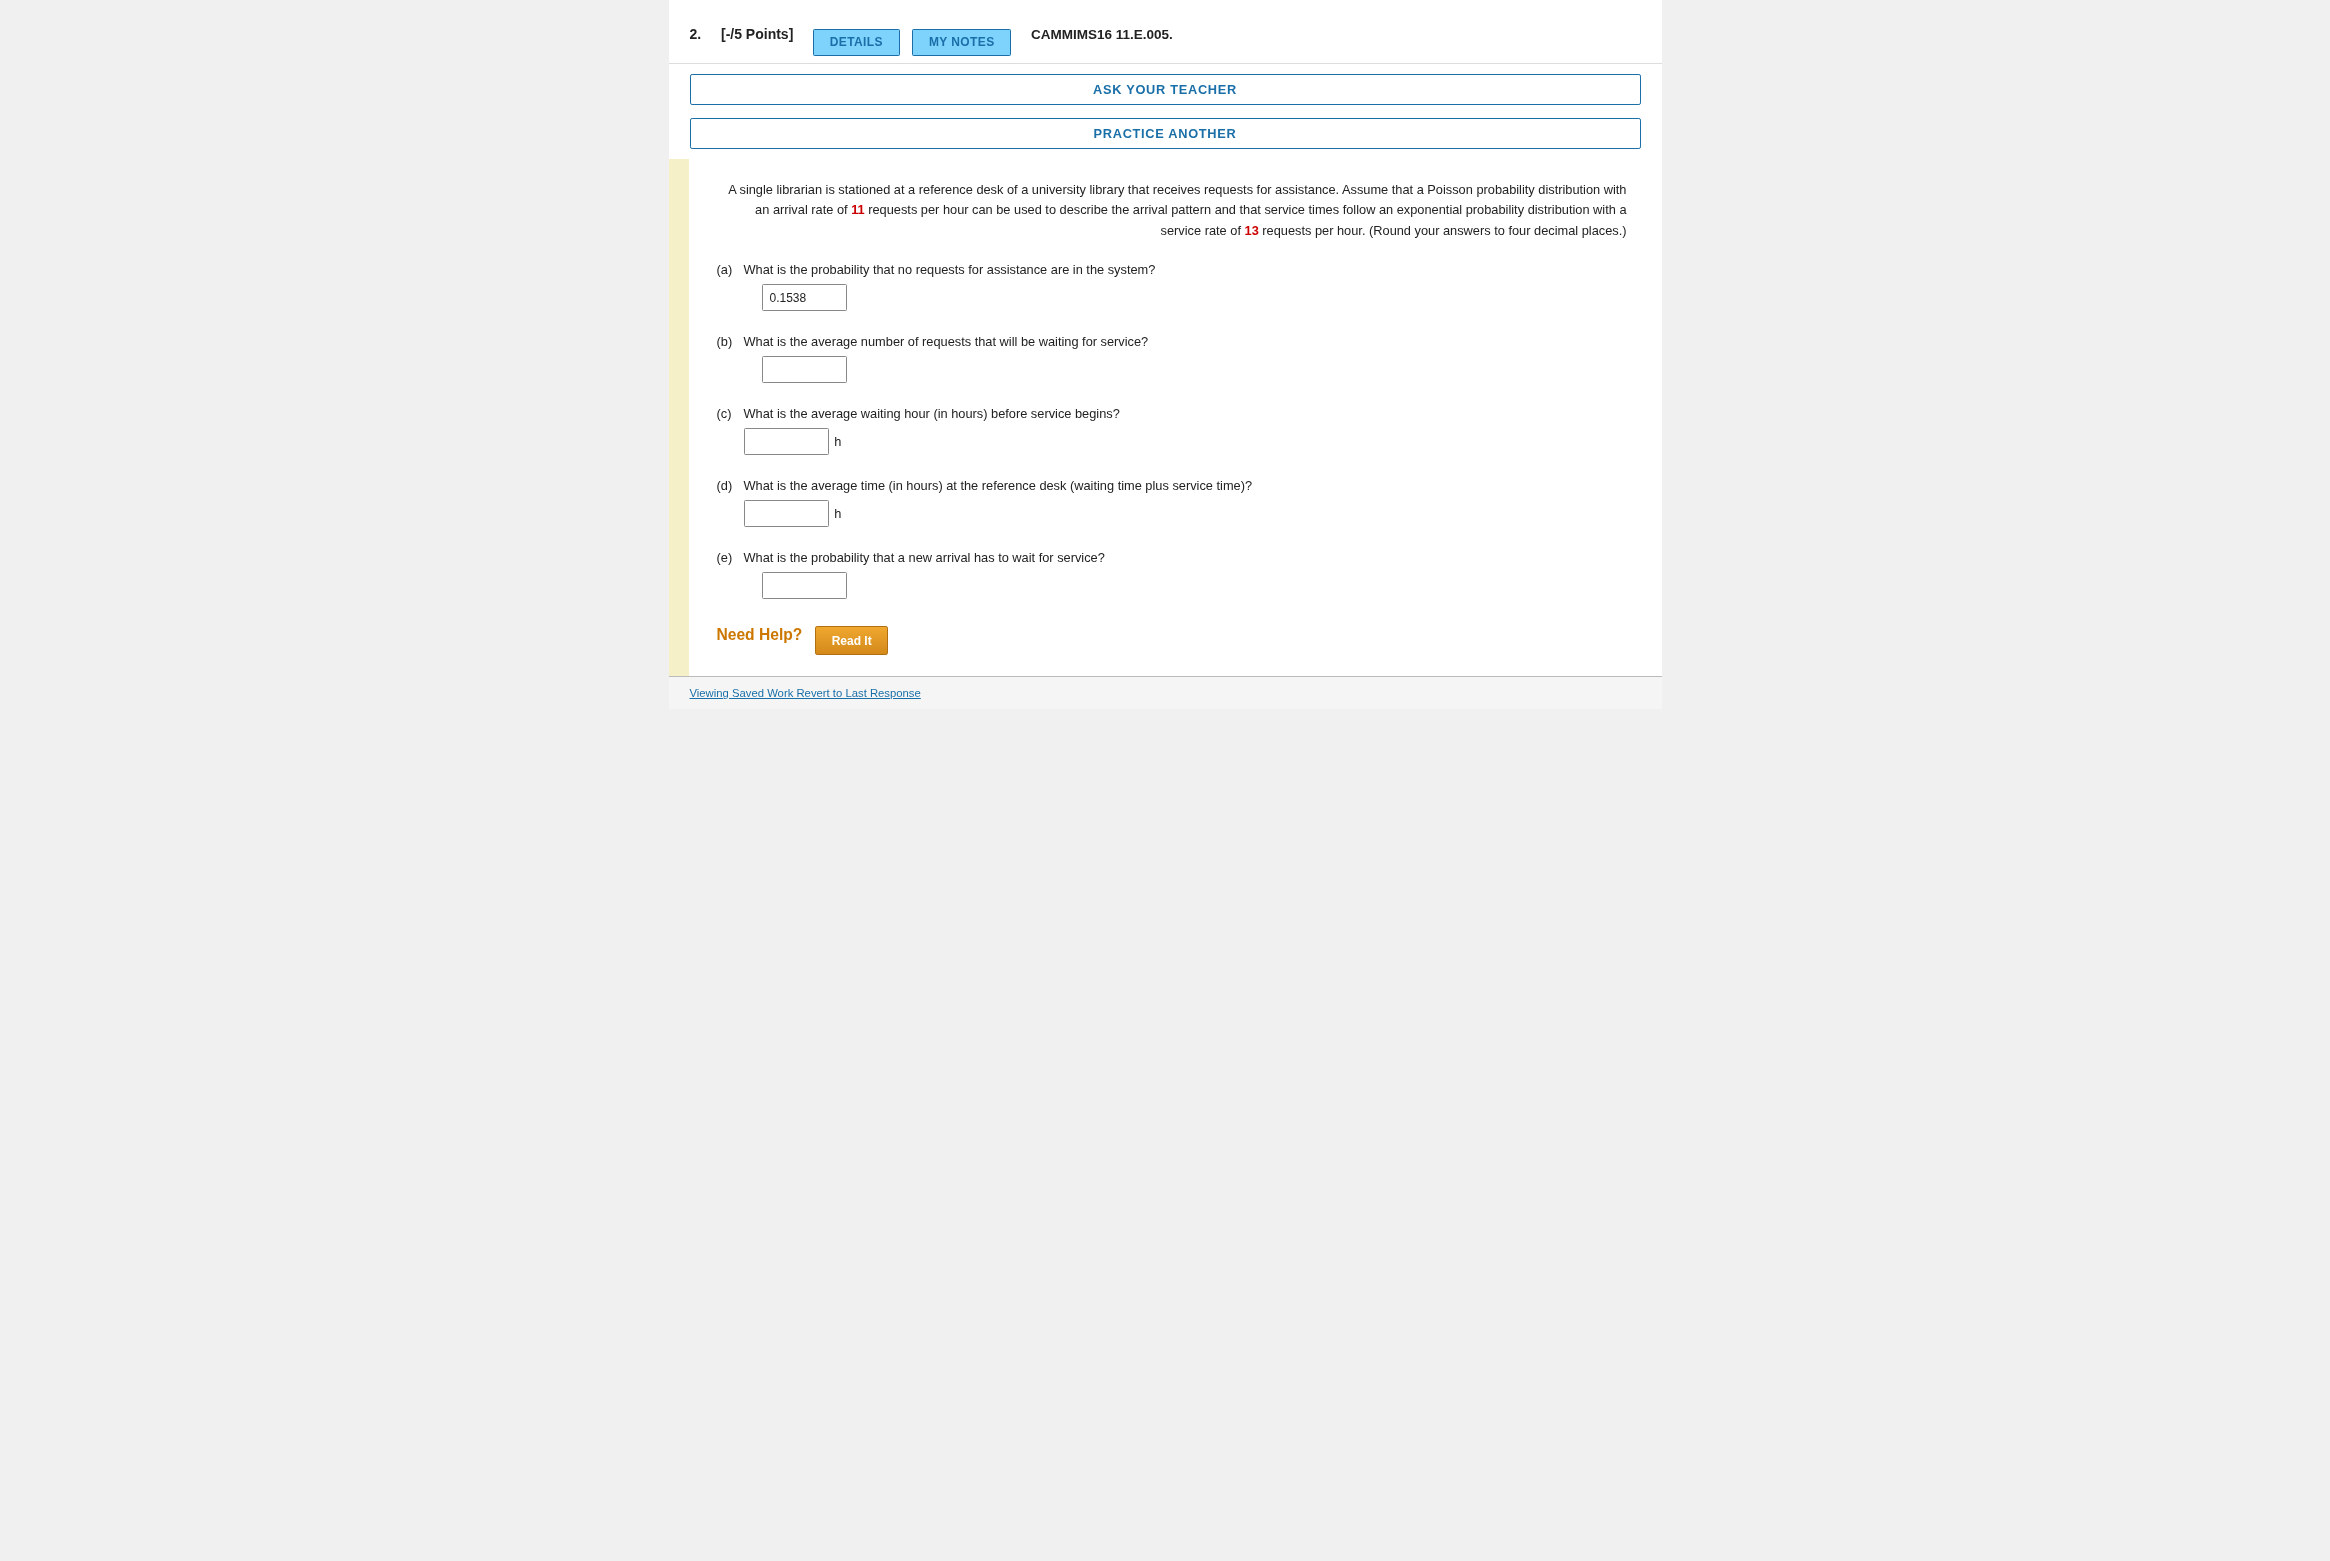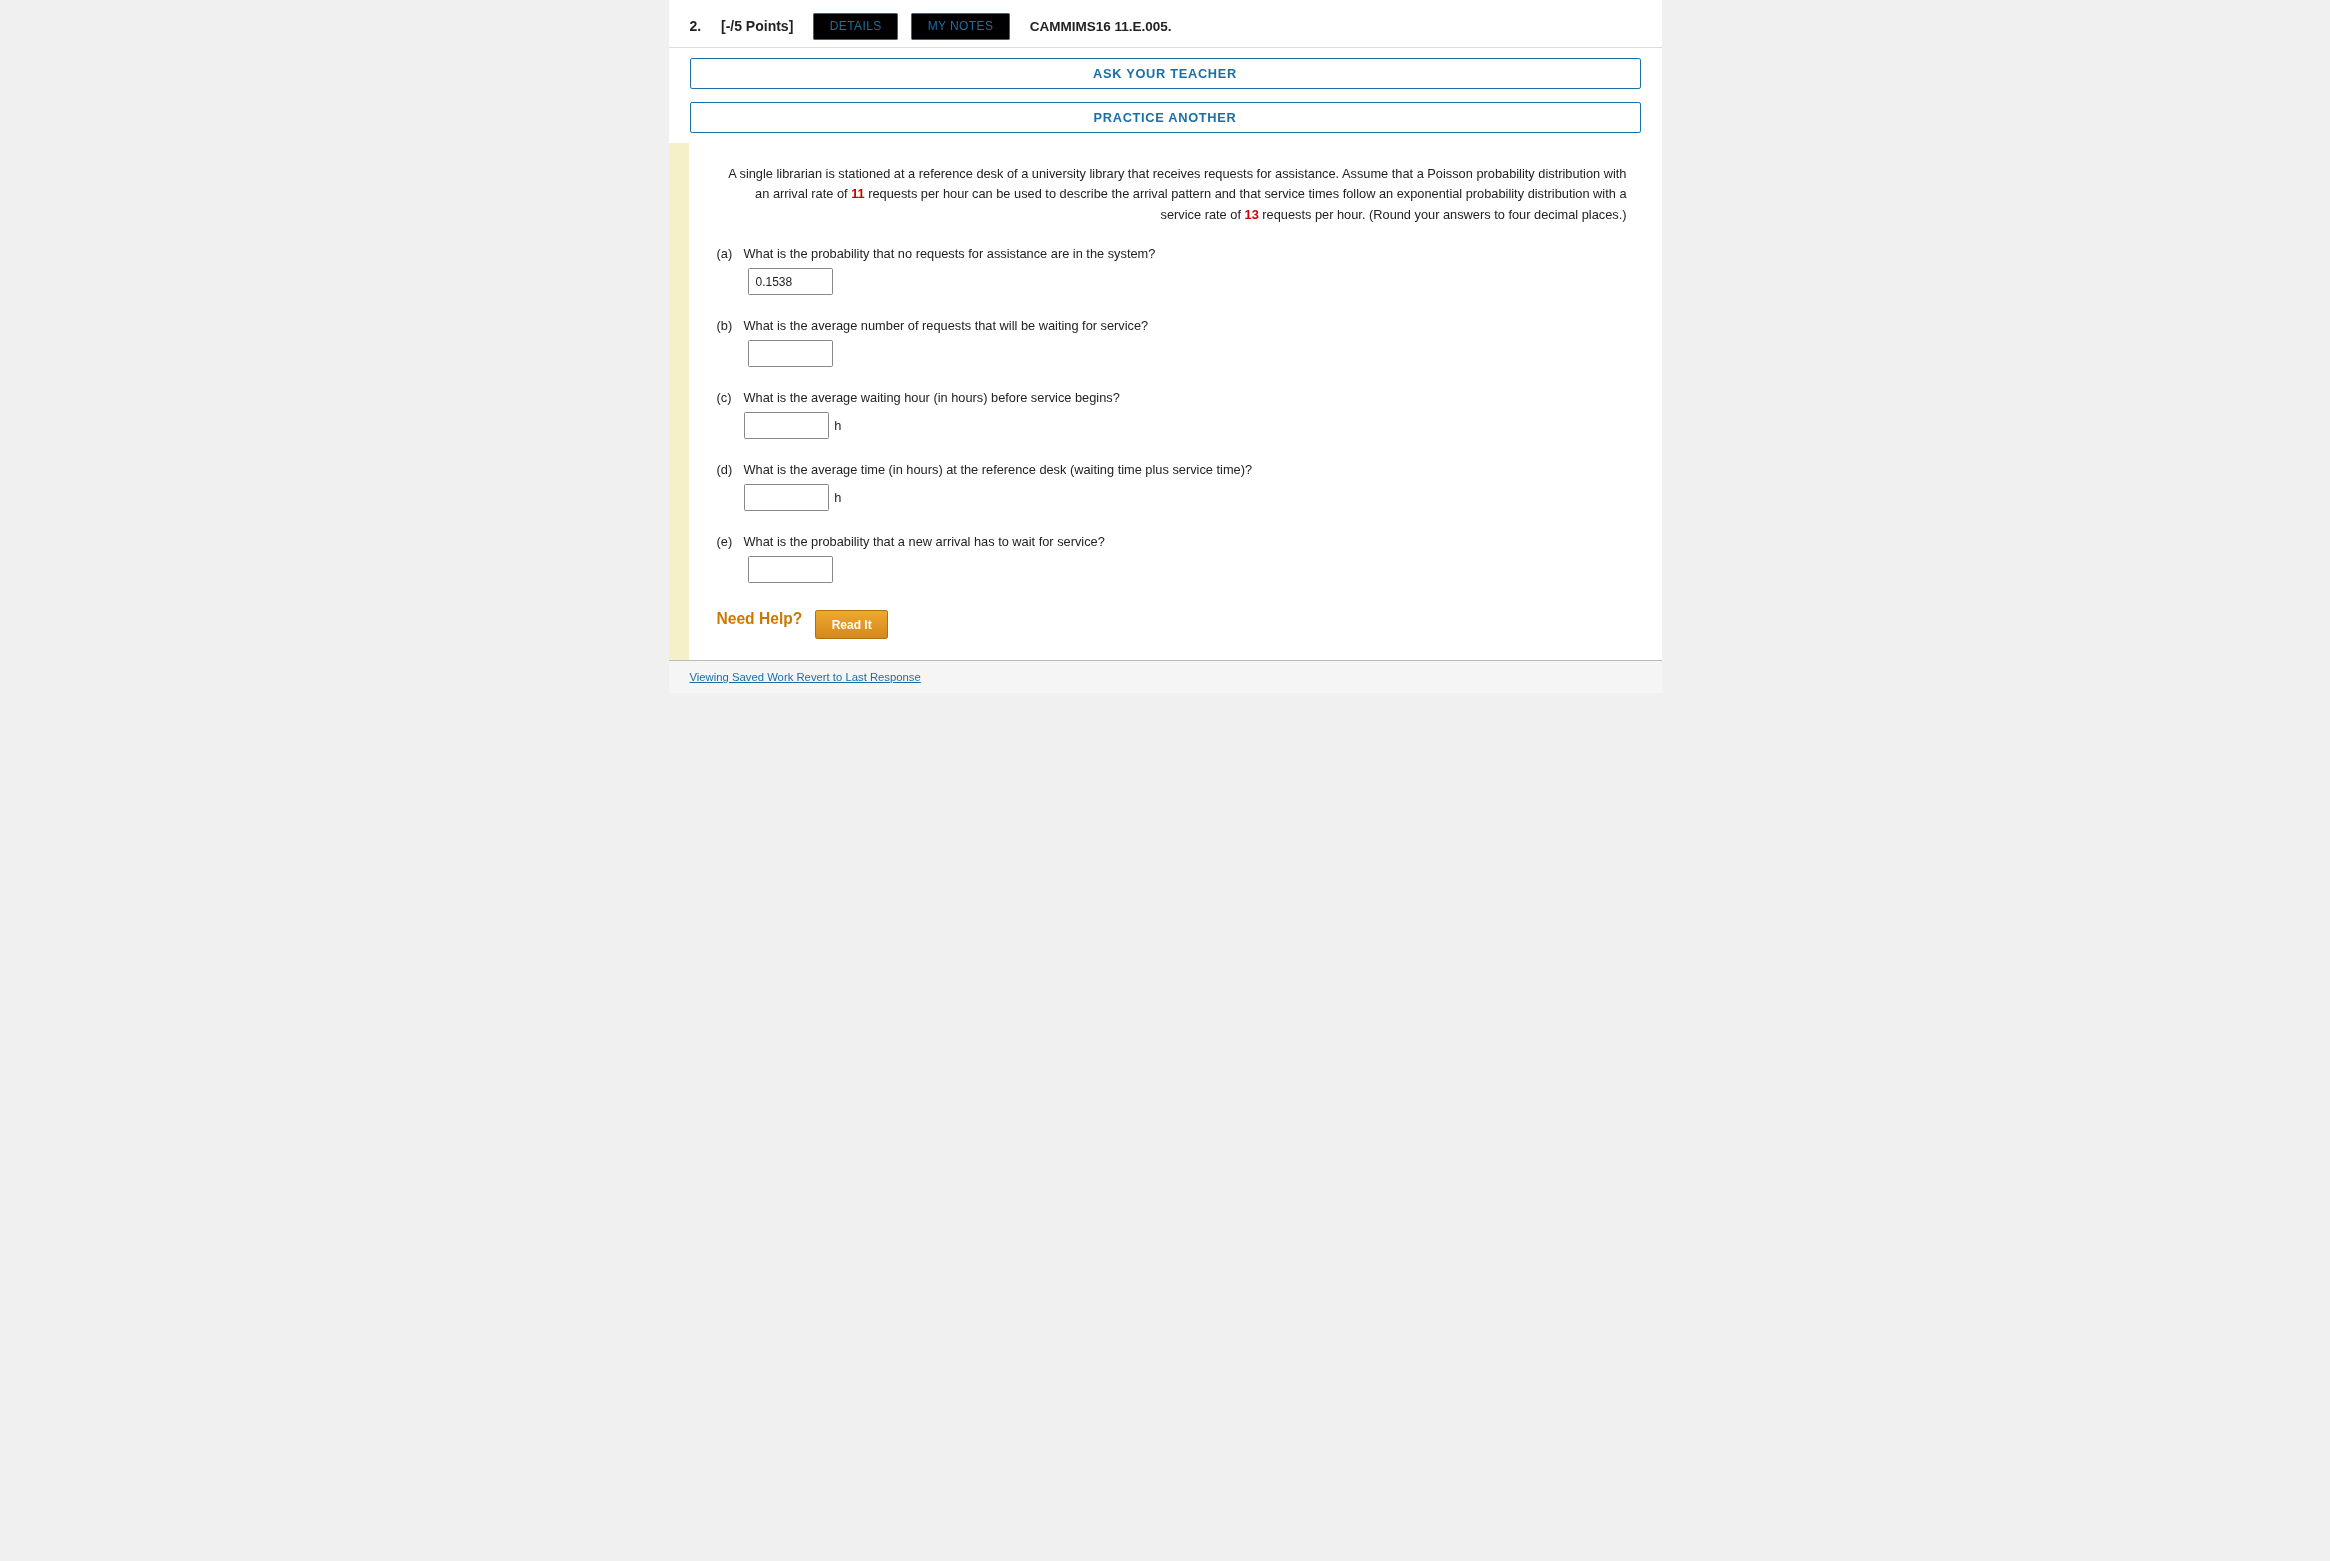--- a/index.html
+++ b/index.html
@@ -25,27 +25,28 @@
     }
     .points-label {
       font-size: 14px;
       font-weight: bold;
       color: #222;
       margin-right: 7px;
     }
     .btn-outline {
       border: 1.4px solid #1a6fa8;
       color: #1a6fa8;
-      background: #000000;
+      background: #7dd3fc;
       padding: 5.7px 15.6px;
       font-size: 12px;
-      font-weight: normal;
+      font-weight: bold;
       cursor: pointer;
       border-radius: 1.4px;
       letter-spacing: 0.4px;
+      margin-top: 16px;
     }
     .course-code {
       font-size: 13.5px;
       font-weight: bold;
       color: #222;
       margin-left: 7px;
     }
     .action-bar {
       display: flex;
       gap: 12.8px;
@@ -107,21 +108,21 @@
       min-width: 20px;
     }
     .input-box {
       border: 1.1px solid #888;
       border-radius: 1.4px;
       padding: 3.5px 7px;
       font-size: 12px;
       width: 85px;
       height: 27px;
       margin-top: 5.7px;
-      margin-left: 31px;
+      margin-left: 45px;
       display: block;
       color: #222;
       background: #fff;
     }
     .input-with-unit {
       display: flex;
       align-items: center;
       margin-left: 27px;
       margin-top: 5.7px;
       gap: 5.7px;

